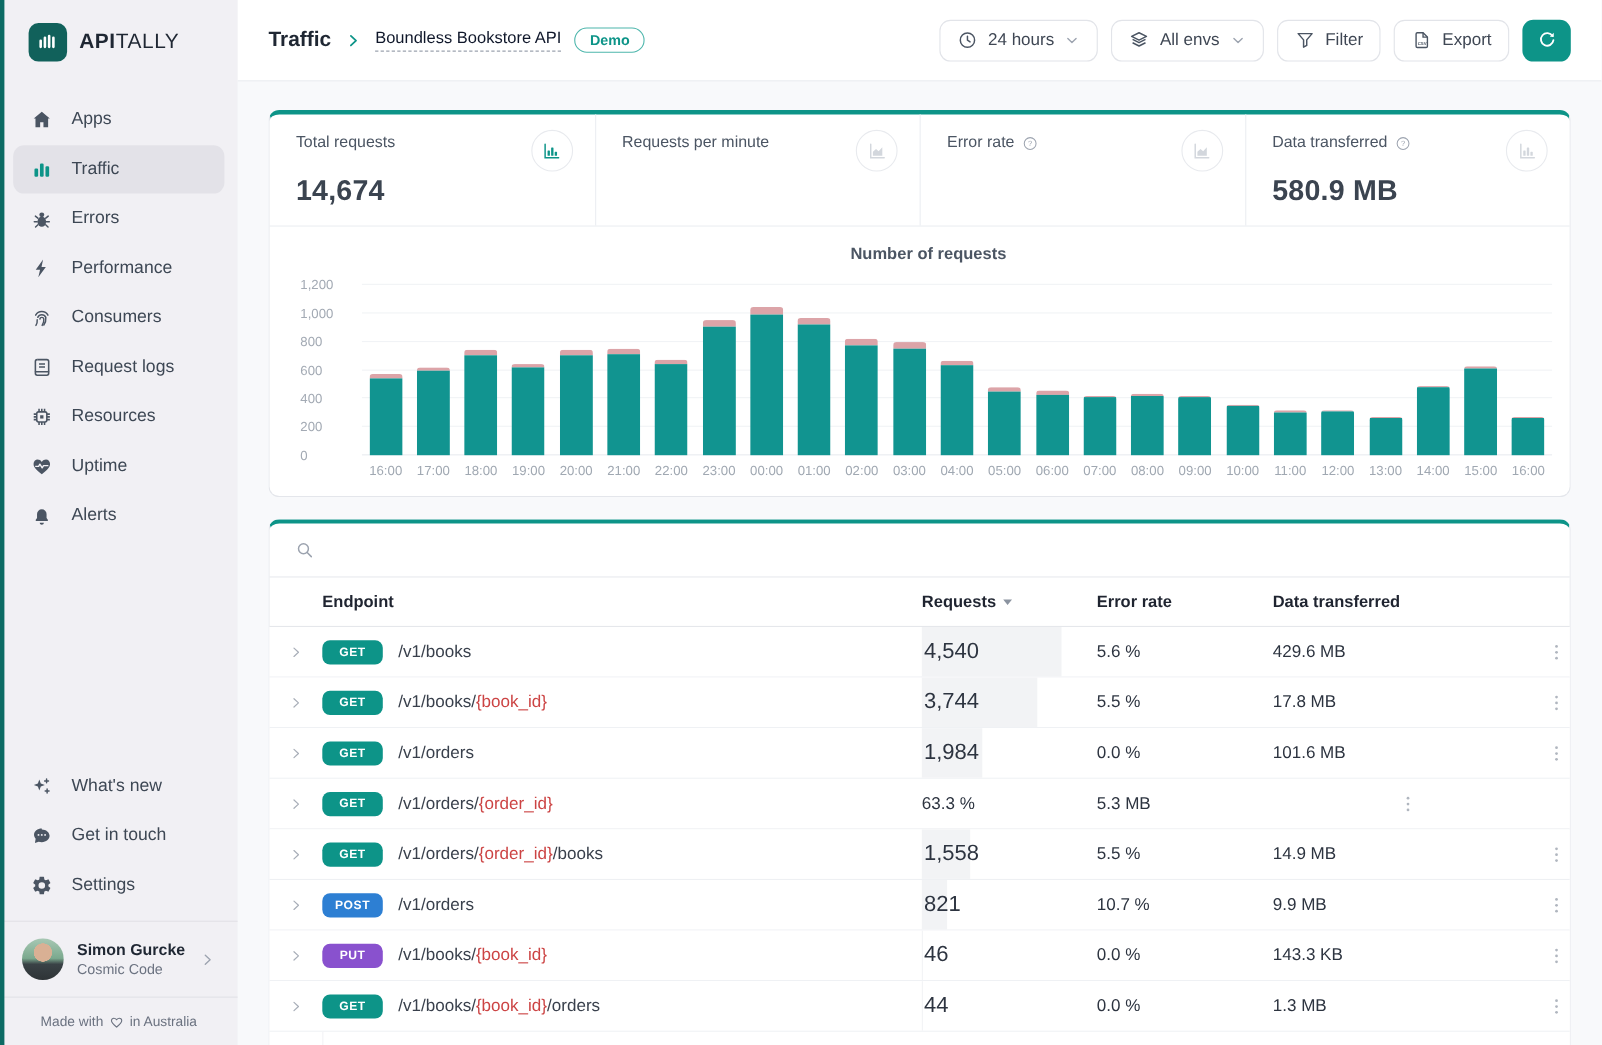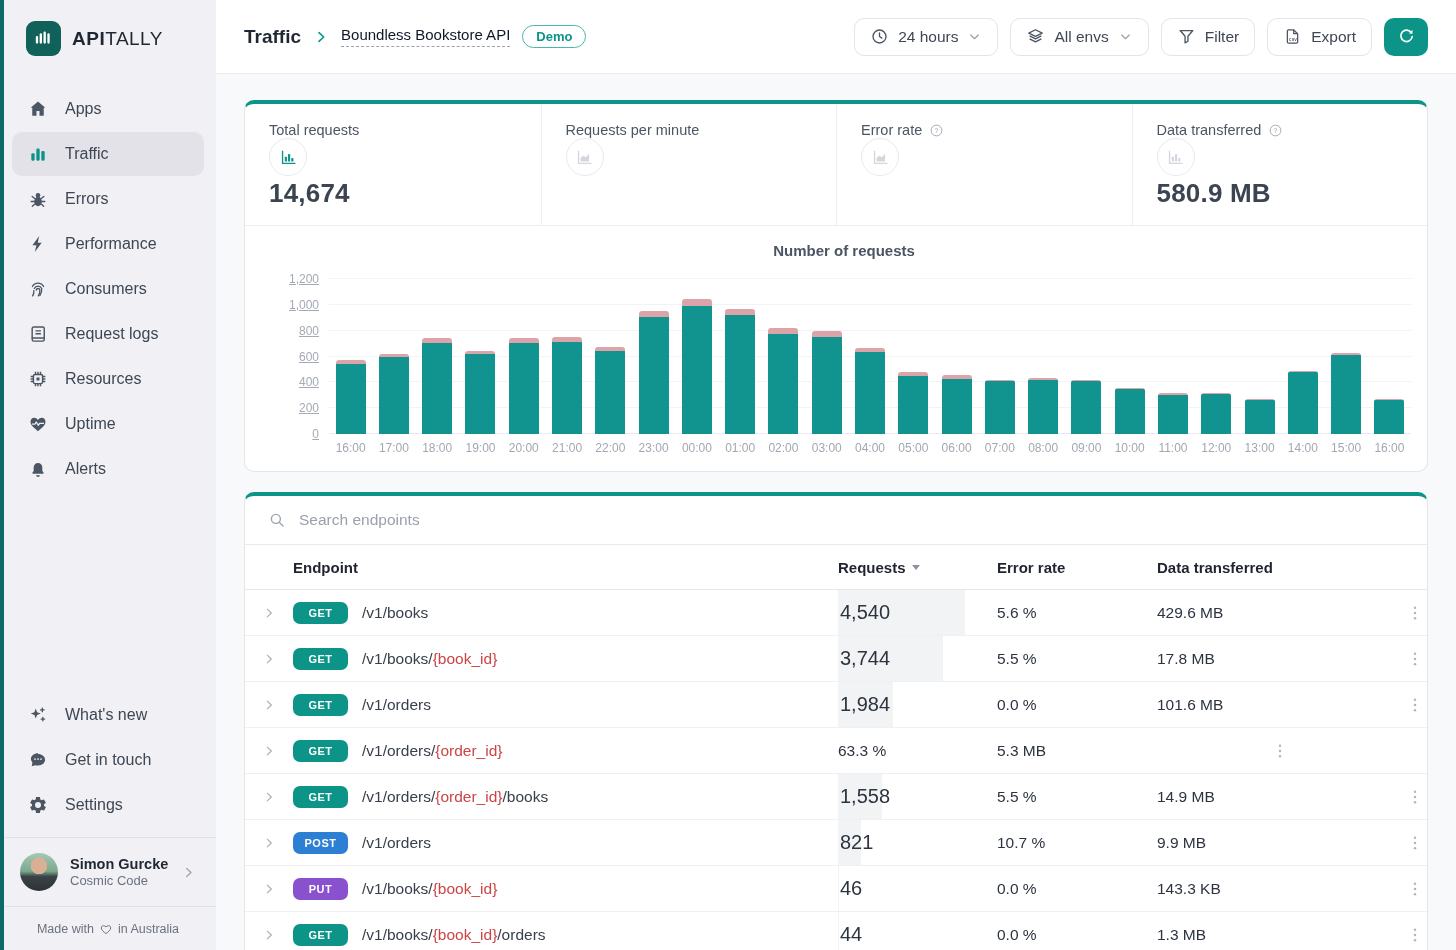--- a/index.html
+++ b/index.html
@@ -44,35 +44,35 @@
   .btn-refresh { width:44px; height:38px; background:#0d9488; border:none; border-radius:10px; display:grid; place-items:center; cursor:pointer; }
   .btn-refresh .ico { width:19px; height:19px; color:#fff; }
 
   .content { flex:1; padding:26px 28px; overflow:hidden; }
   .card { background:#fff; border:1px solid #e4e6eb; border-radius:10px; border-top:4px solid #0d9488; }
 
   
   .stats-grid { display:grid; grid-template-columns:repeat(4,1fr); }
   .stat-cell { padding:14px 20px 16px 24px; }
   .stat-cell + .stat-cell { border-left:1px solid #eceef2; }
-  .stat-top { display:flex; justify-content:space-between; align-items:flex-start;flex-direction:column; }
+  .stat-top { display:flex; justify-content:space-between; align-items:flex-start; }
   .stat-label { font-size:14.5px; color:#4b5563; padding-top:4px; display:flex; align-items:center; gap:7px; }
   .stat-label .help { width:15px; height:15px; color:#9ca3af; cursor:pointer; }
   .stat-icon { width:38px; height:38px; border:1px solid #e8eaee; border-radius:50%; display:grid; place-items:center; color:#d3d7dd; cursor:pointer; flex-shrink:0; }
   .stat-icon.active { color:#0d9488; }
   .stat-icon .ico { width:19px; height:19px; }
   .stat-value { font-size:26px; font-weight:700; color:#3b4450; margin-top:2px; letter-spacing:.2px; }
 
   
   .chart-sec { border-top:1px solid #eceef2; padding:16px 12px 10px 28px; }
   .chart-title { text-align:center; font-size:15px; font-weight:600; color:#4b5563; }
   .chart { position:relative; height:198px; margin-top:4px; }
   .plot { position:absolute; left:56px; right:4px; top:16px; height:155px; }
   .gline { position:absolute; left:0; right:0; height:1px; background:#f1f3f6; }
-  .ylab { position:absolute; left:-56px; width:46px; text-align:right; font-size:12px; color:#a3aab4; transform:translateY(7px);text-decoration:underline; }
+  .ylab { position:absolute; left:-56px; width:46px; text-align:left; font-size:12px; color:#a3aab4; transform:translateY(7px); }
   .bars { position:absolute; left:0; right:0; top:0; bottom:0; display:flex; align-items:flex-end; }
   .slot { flex:1; display:flex; justify-content:center; align-items:flex-end; height:100%; }
   .bar { width:30px; display:flex; flex-direction:column; justify-content:flex-end; border-radius:3px 3px 0 0; overflow:hidden; cursor:pointer; }
   .xlabs { position:absolute; left:56px; right:4px; top:178px; display:flex; }
   .xlab { flex:1; text-align:center; font-size:12px; color:#a0a8b2; }
 
   
   .table-card { margin-top:20px; }
   .search-row { display:flex; align-items:center; gap:13px; height:49px; padding:0 23px; border-bottom:1px solid #e8eaee; }
   .search-row .ico { width:18px; height:18px; color:#9ca3af; }
@@ -627,21 +627,20 @@
     </section>
 
     <section class="card table-card">
       <div class="search-row">
         <span class="ico">
             <svg viewBox="0 0 24 24" width="18" height="18">
               <circle cx="10.5" cy="10.5" r="6" fill="none" stroke="currentColor" stroke-width="1.8"></circle>
               <path d="M15 15l5 5" stroke="currentColor" stroke-width="1.8" stroke-linecap="round"></path>
             </svg>
           </span>
-        <input class="search-input" placeholder="Search endpoints" style="">
       </div>
       <div class="tgrid thead">
         <div></div>
         <div>Endpoint</div>
         <div class="th-req">
             <span>Requests</span>
             <span class="sort-tri"></span>
           </div>
         <div>Error rate</div>
         <div>Data transferred</div>

